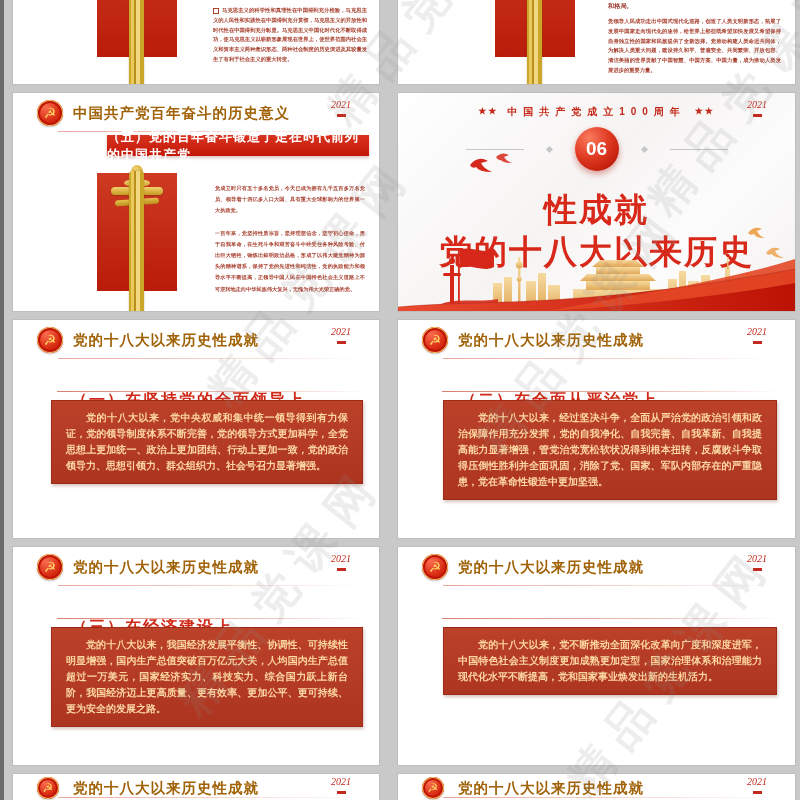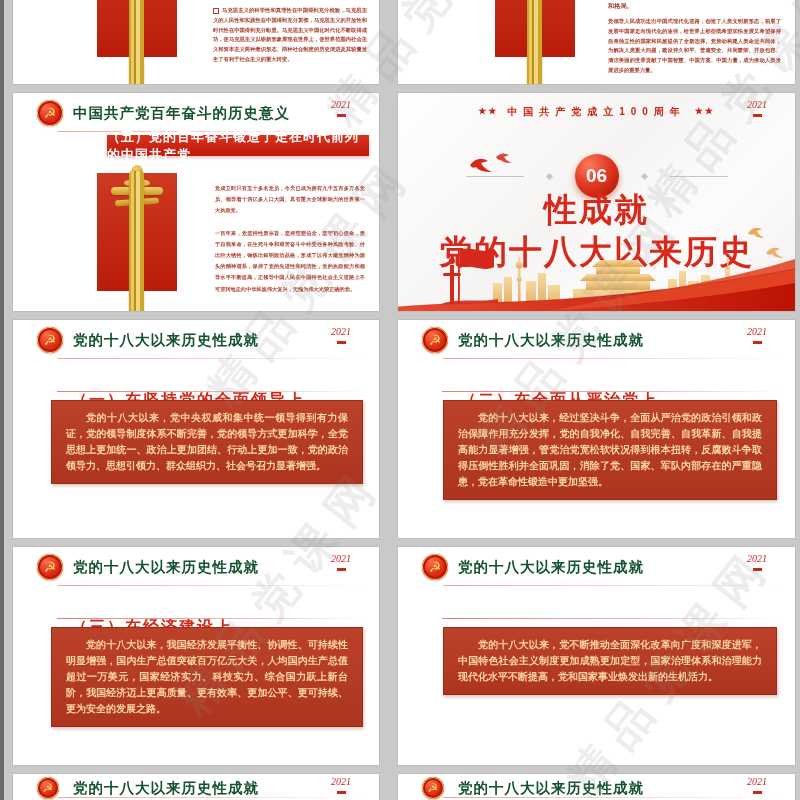--- a/index.html
+++ b/index.html
@@ -17,21 +17,21 @@
   #s-r4-l,#s-r4-r{top:547px;}
   #s-r5-l,#s-r5-r{top:774px;}
 
   
   .hdr{position:absolute;left:0;right:0;top:0;height:42px;}
   .emblem{position:absolute;left:24px;top:7px;width:26px;height:26px;border-radius:50%;
           background:radial-gradient(circle at 35% 28%,#fa6d50,#d92c13 55%,#b61404 95%);
           display:flex;align-items:center;justify-content:center;
           box-shadow:inset 0 0 0 1px rgba(255,220,120,.85), inset 0 0 0 3px rgba(190,20,6,1), 0 1px 2px rgba(0,0,0,.25);
           color:#ffd563;font-size:14px;line-height:1;}
-  .htitle{position:absolute;left:60px;top:11px;font-size:14.5px;font-weight:bold;color:#14532d;letter-spacing:1px;white-space:nowrap;}
+  .htitle{position:absolute;left:60px;top:11px;font-size:14.5px;font-weight:bold;color:#a16207;letter-spacing:1px;white-space:nowrap;}
   .year{position:absolute;right:28px;top:6px;text-align:center;color:#c5291d;
         font-family:"Liberation Serif",serif;font-style:italic;font-weight:normal;font-size:10px;}
   .year .dash{width:9px;height:3px;background:#c5291d;margin:4px auto 0;}
   .hdr-line{position:absolute;left:45px;right:15px;top:38px;height:1px;
             background:linear-gradient(to right,#eba79c,#f6d6d0 55%,rgba(246,214,208,0));}
   
   .hdr-tight .emblem{top:3px;width:22px;height:22px;font-size:12px;}
   .hdr-tight .htitle{top:5px;}
   .hdr-tight .year{top:2px;}
   .hdr-tight .hdr-line{top:23px;}
@@ -75,21 +75,21 @@
           color:#fcd7a2;font-size:10px;line-height:16px;font-weight:bold;
           text-align:justify;text-indent:2em;box-shadow:1px 2px 3px rgba(100,20,5,.25);}
   .col-r .sub{left:62px;}
   .col-r .redbox{left:45px;right:18px;}
 
   
   #s-r2-r{background:linear-gradient(135deg,#ffffff 0%,#f6f4f3 45%,#fdfcfc 70%,#f3f1f0 100%);}
   .kicker{position:absolute;top:12px;width:100%;text-align:center;color:#c5291a;
           font-size:10px;font-weight:bold;letter-spacing:6px;white-space:nowrap;}
   .kicker .stars{letter-spacing:2px;font-size:9px;vertical-align:1px;}
-  .num-wrap{position:absolute;top:61px;left:0;width:100%;display:flex;align-items:center;justify-content:center;gap:23px;}
+  .num-wrap{position:absolute;top:34px;left:0;width:100%;display:flex;align-items:center;justify-content:center;gap:23px;}
   .num-line{width:58px;height:1px;background:#c6c6c6;position:relative;}
   .num-diamond{width:5px;height:5px;background:#c6c6c6;transform:rotate(45deg);}
   .num-circle{width:44px;height:44px;border-radius:50%;color:#fff;font-weight:bold;font-size:19px;
               display:flex;align-items:center;justify-content:center;
               background:radial-gradient(circle at 32% 25%,#fa7a5e,#e03a22 45%,#b31203 92%);
               box-shadow:0 3px 6px rgba(170,20,5,.4);}
   .big-title{position:absolute;top:96px;width:100%;text-align:center;color:#d7281a;
              font-weight:bold;font-size:33px;line-height:1.28;letter-spacing:2px;}
   .skyline{position:absolute;left:0;bottom:0;width:100%;height:68px;}
   .birds{position:absolute;}

